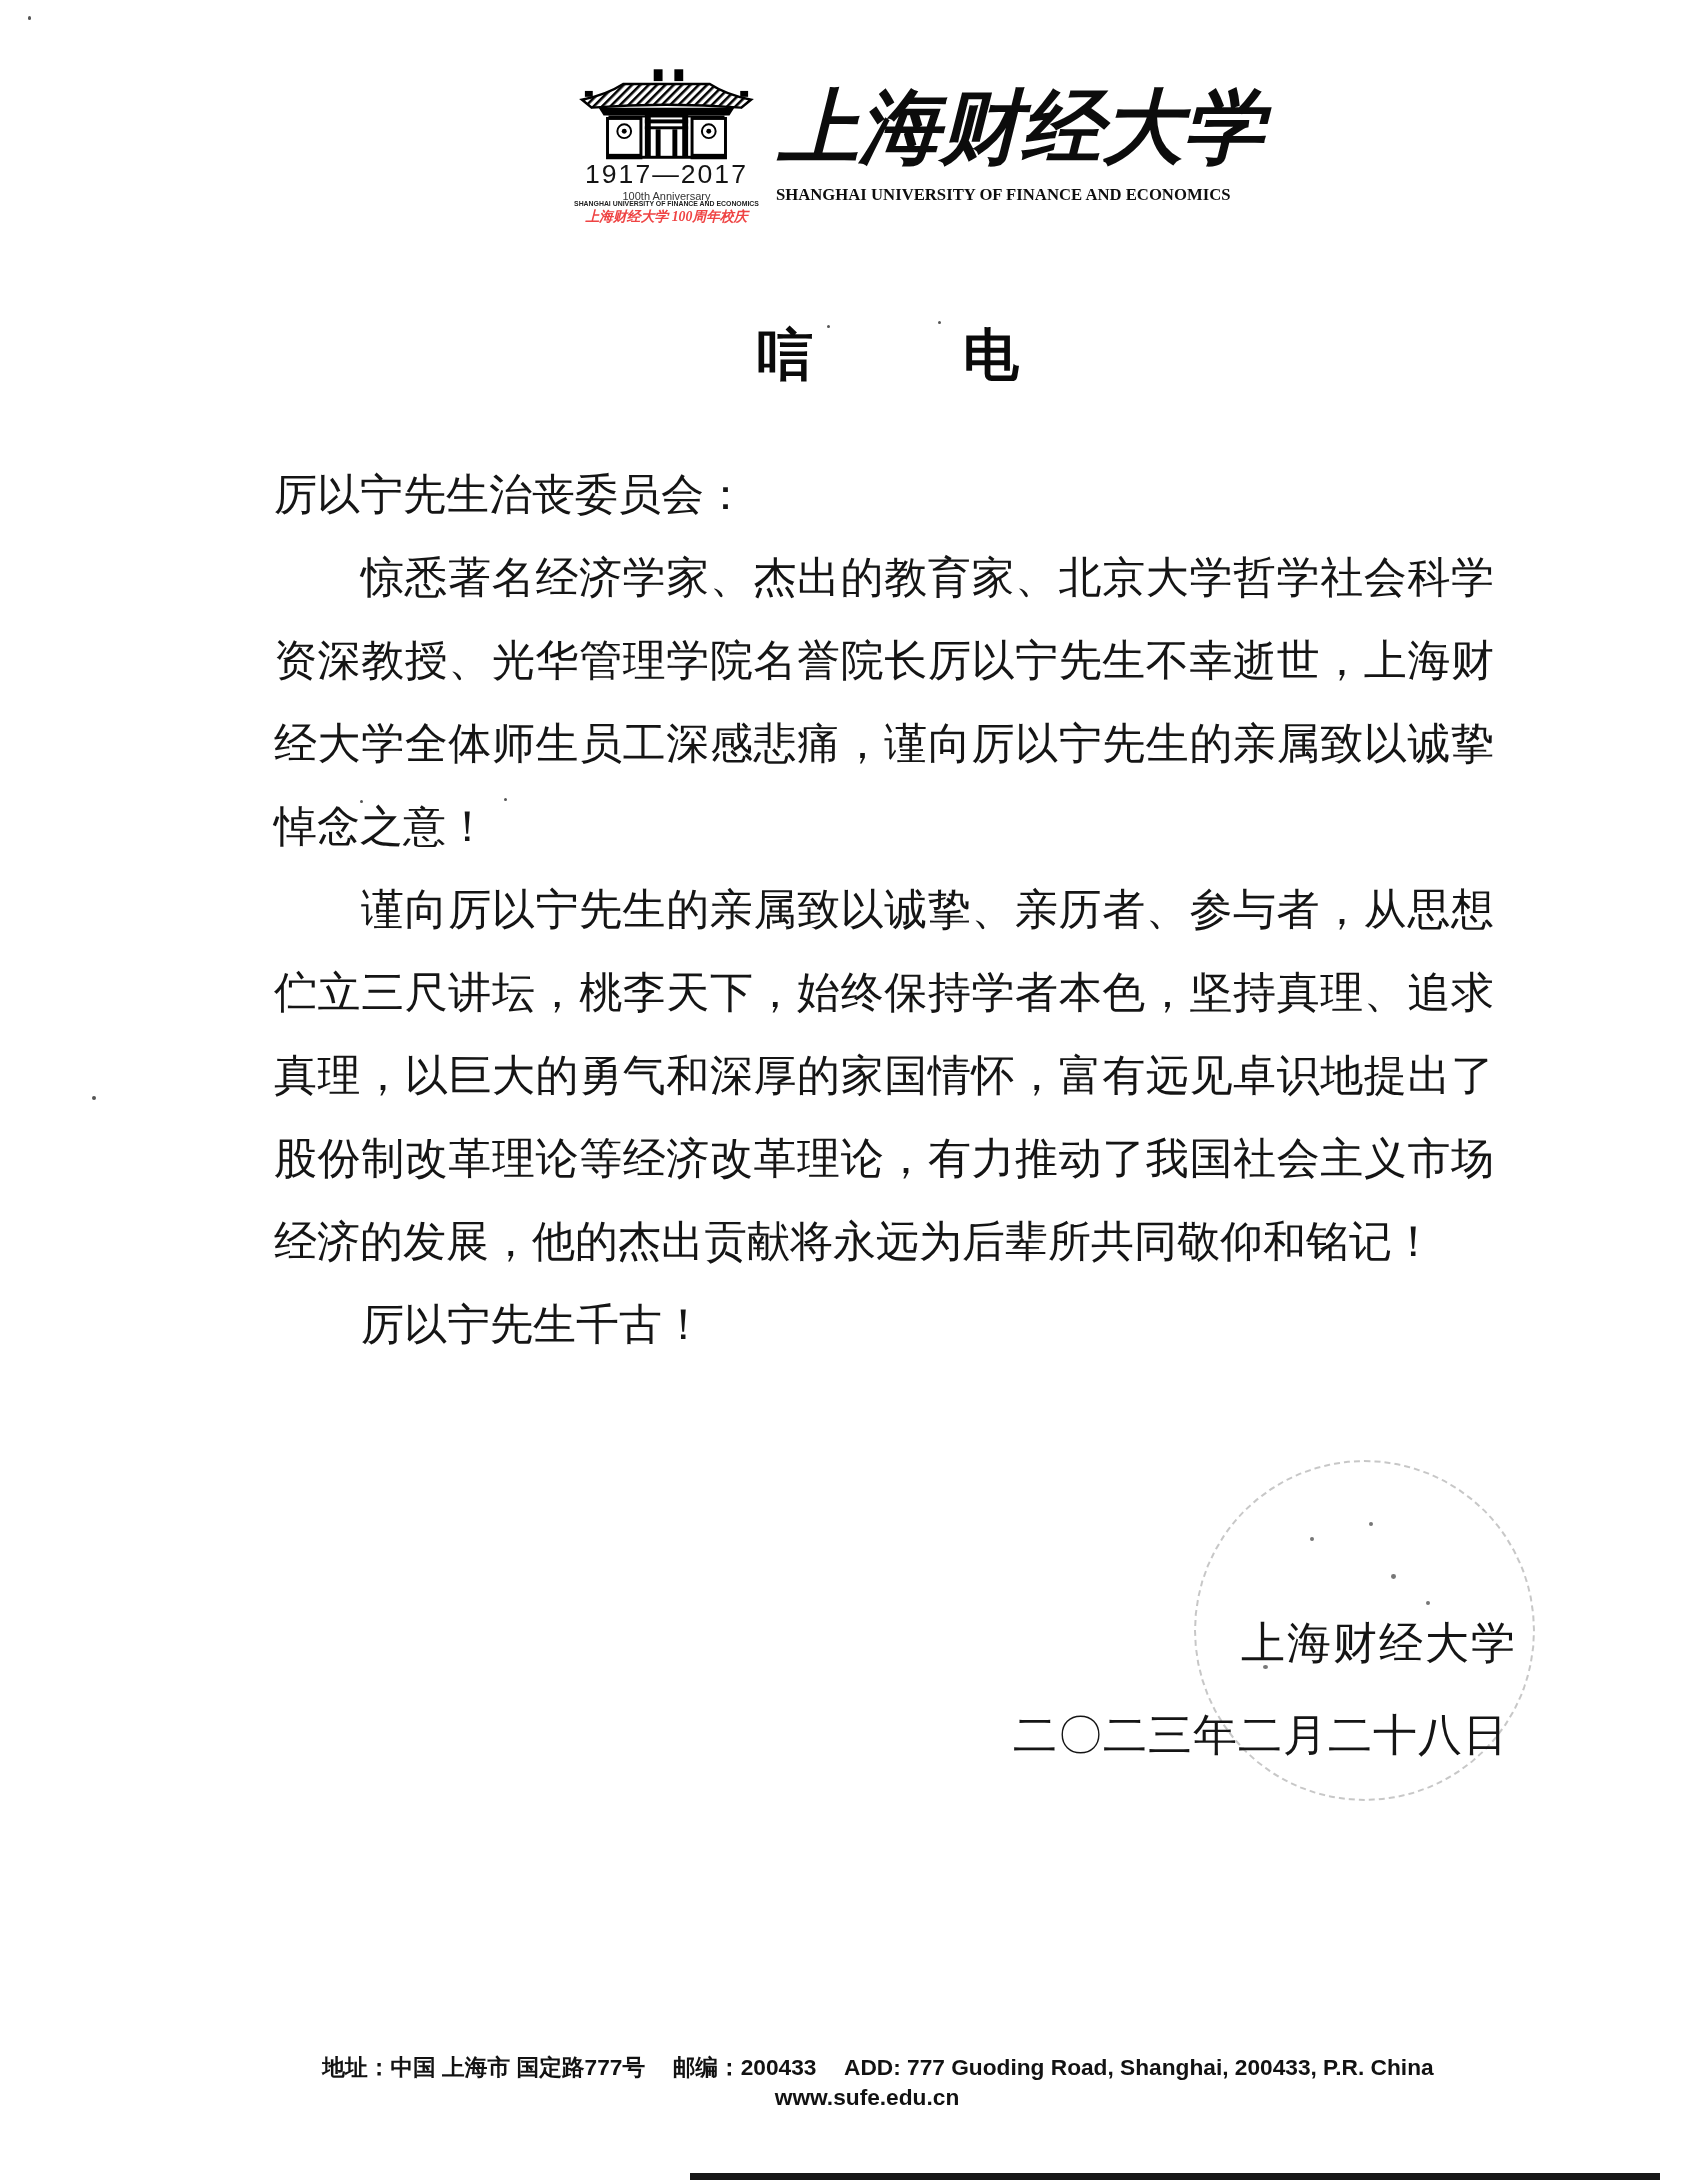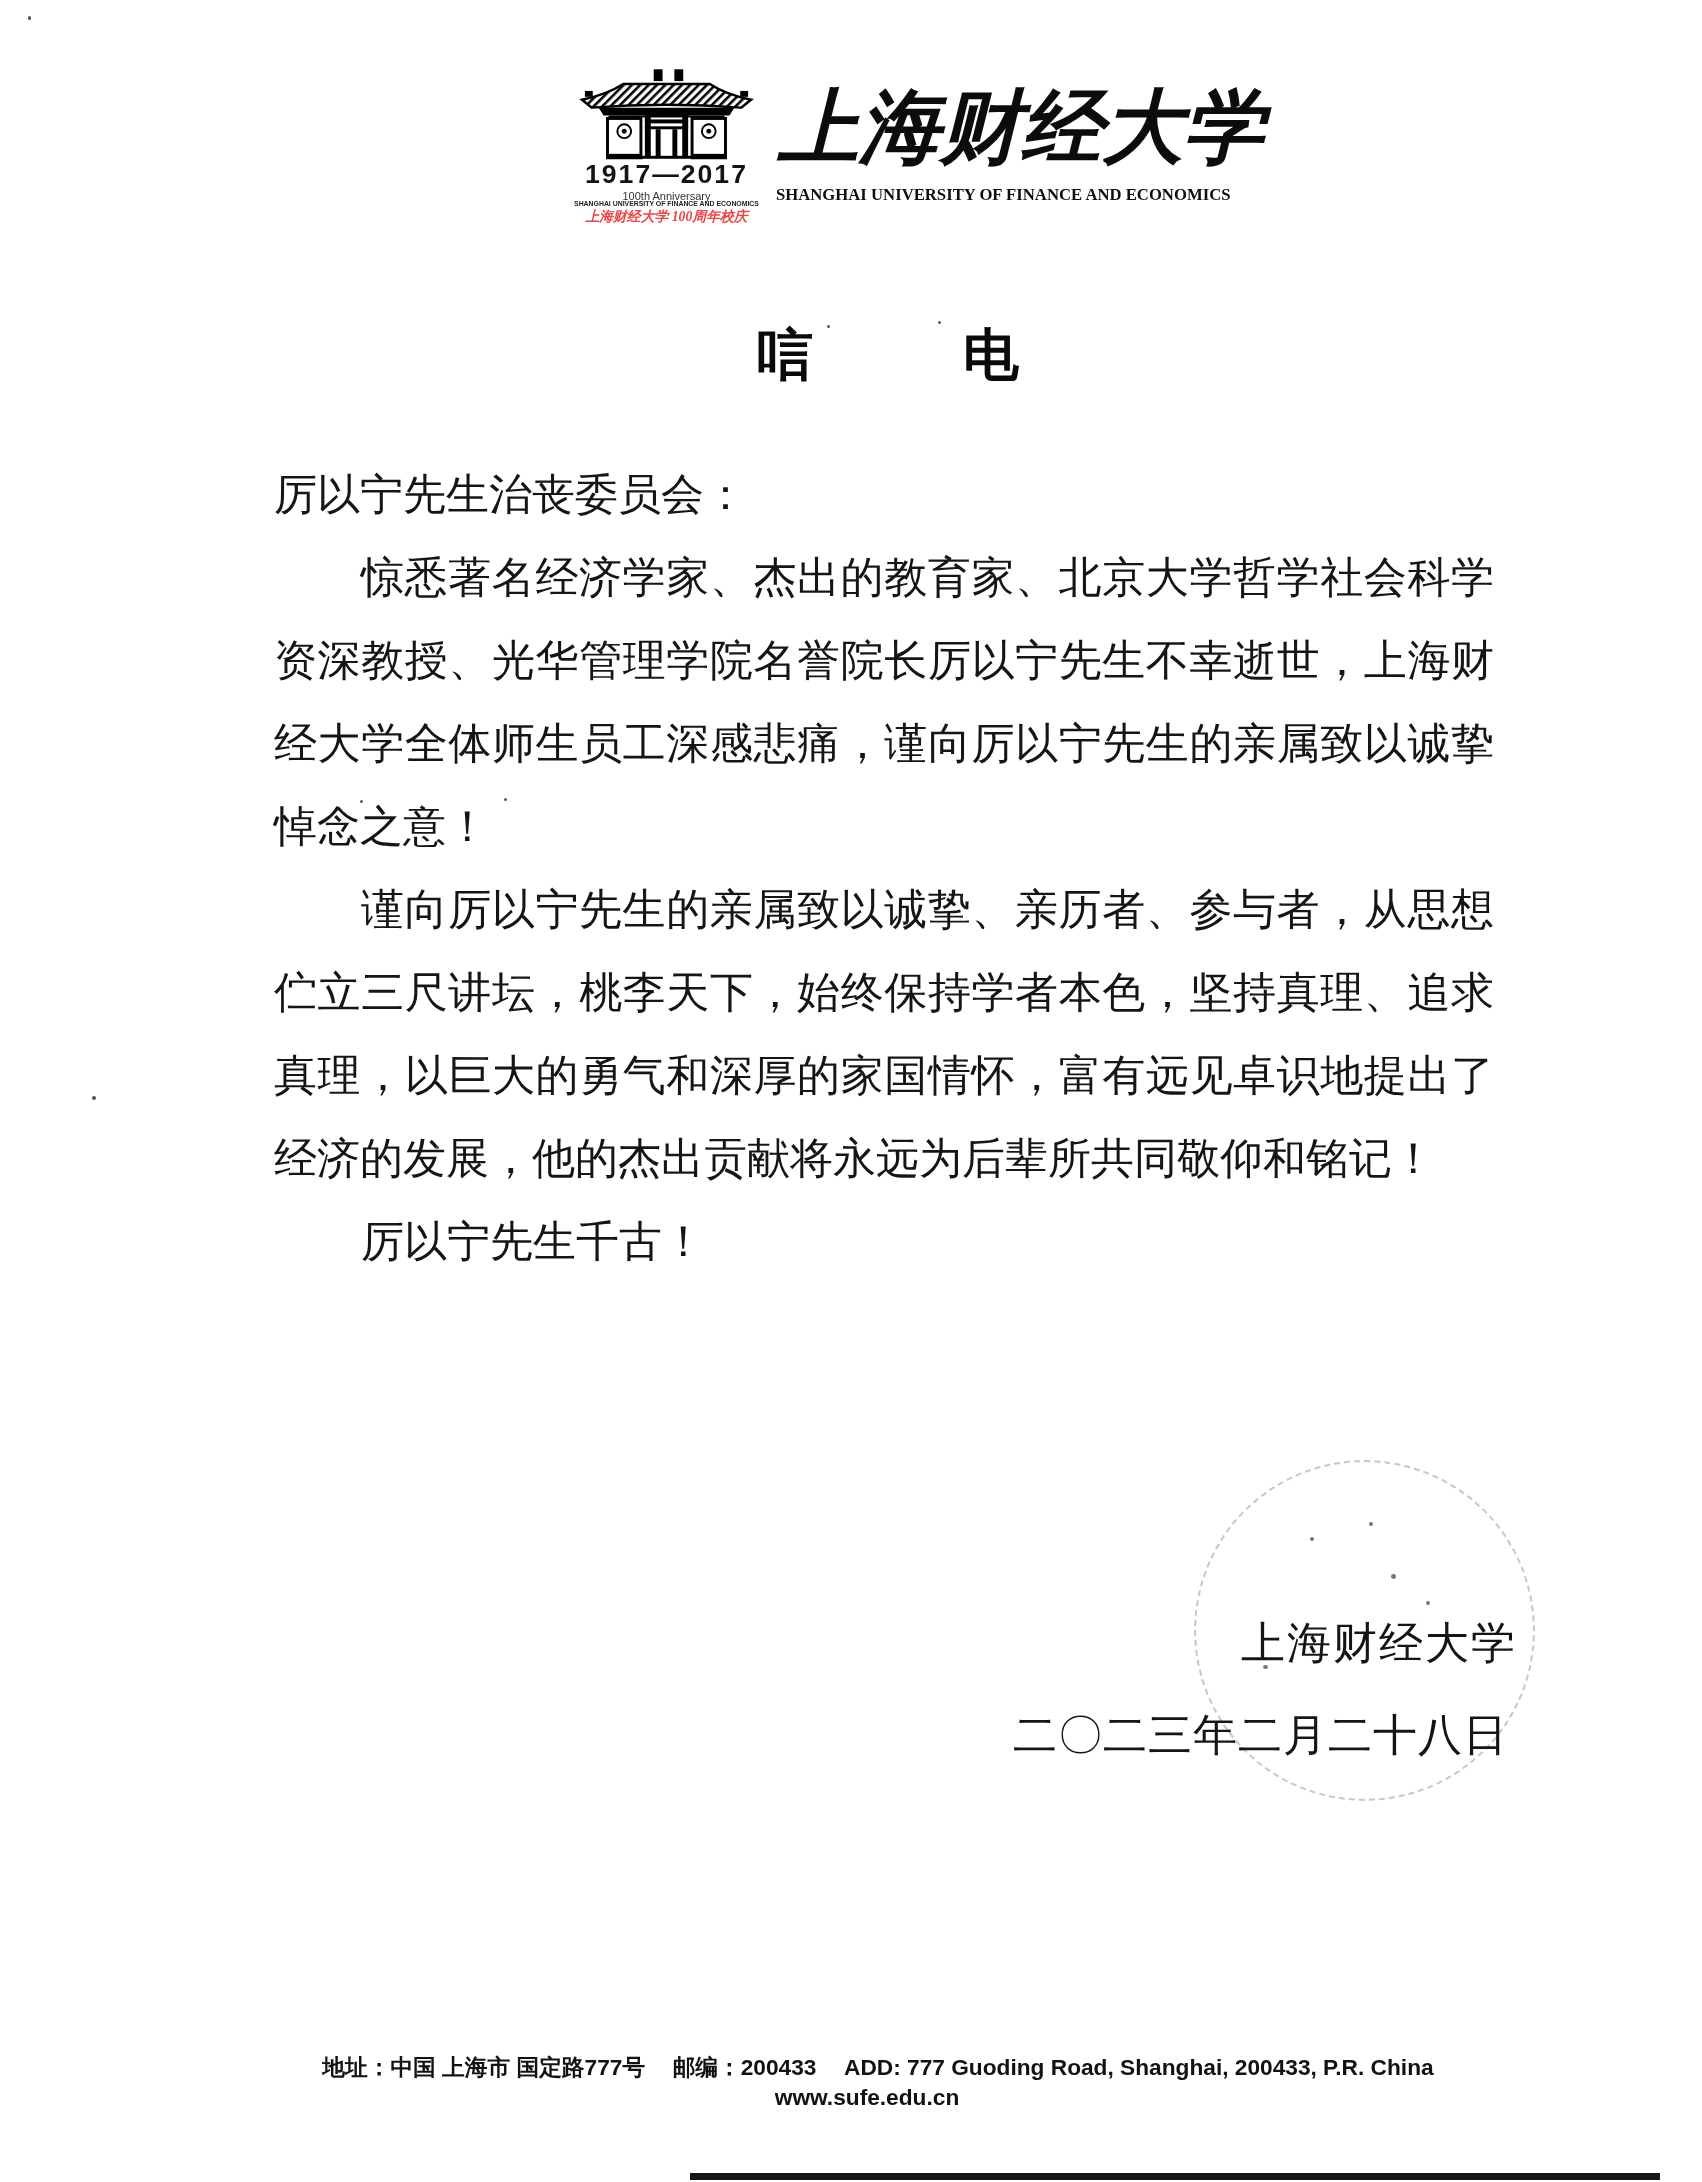--- a/index.html
+++ b/index.html
@@ -4,21 +4,21 @@
 <style>
   html,body{margin:0;padding:0;background:#e8e8e8;}
   .page{
     position:relative;width:1702px;height:2183px;background:#ffffff;
     font-family:"Liberation Serif","DejaVu Serif",serif;color:#111;overflow:hidden;
   }
   
   .pagoda{position:absolute;left:579px;top:69px;width:175px;height:93px;}
   .years{
     position:absolute;left:574px;top:159px;width:185px;text-align:center;
-    font-family:"Liberation Sans","DejaVu Sans",sans-serif;font-weight:700;
+    font-family:"Liberation Sans","DejaVu Sans",sans-serif;font-weight:400;
     font-size:26.6px;letter-spacing:2px;color:#141414;
   }
   .anniv-en{
     position:absolute;left:574px;top:190px;width:185px;text-align:center;
     font-family:"Liberation Sans",sans-serif;font-size:11px;color:#333;
   }
   .anniv-en2{
     position:absolute;left:566px;top:200px;width:201px;text-align:center;
     font-family:"Liberation Sans",sans-serif;font-size:6.9px;font-weight:bold;
     color:#222;letter-spacing:0;white-space:nowrap;overflow:hidden;
@@ -144,20 +144,21 @@
 
   <div class="body-block">
     <div class="line left">厉以宁先生治丧委员会：</div>
     <div class="line indent fill">惊悉著名经济学家、杰出的教育家、北京大学哲学社会科学</div>
     <div class="line fill">资深教授、光华管理学院名誉院长厉以宁先生不幸逝世，上海财</div>
     <div class="line fill">经大学全体师生员工深感悲痛，谨向厉以宁先生的亲属致以诚挚</div>
     <div class="line left">悼念之意！</div>
     <div class="line indent fill">谨向厉以宁先生的亲属致以诚挚、亲历者、参与者，从思想</div>
     <div class="line fill">伫立三尺讲坛，桃李天下，始终保持学者本色，坚持真理、追求</div>
     <div class="line fill">真理，以巨大的勇气和深厚的家国情怀，富有远见卓识地提出了</div>
+    <div class="line fill">股份制改革理论等经济改革理论，有力推动了我国社会主义市场</div>
     <div class="line left">经济的发展，他的杰出贡献将永远为后辈所共同敬仰和铭记！</div>
     <div class="line indent left">厉以宁先生千古！</div>
   </div>
 
   <div class="seal"></div>
   <div class="seal-dot" style="left:1391px;top:1574px;width:4.9px;height:4.9px;"></div>
   <div class="seal-dot" style="left:1310px;top:1537px;width:3.9px;height:3.9px;"></div>
   <div class="seal-dot" style="left:1426px;top:1601px;width:3.9px;height:3.9px;"></div>
   <div class="seal-dot" style="left:1369px;top:1522px;width:3.9px;height:3.9px;"></div>
   <div class="seal-dot" style="left:1263px;top:1665px;width:4.9px;height:3.9px;"></div>

